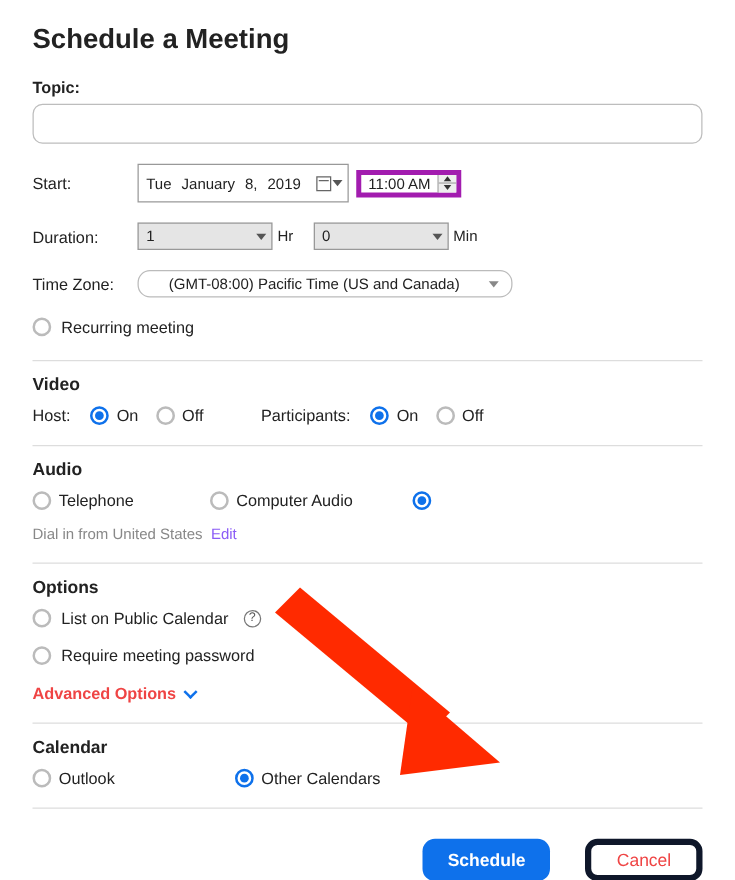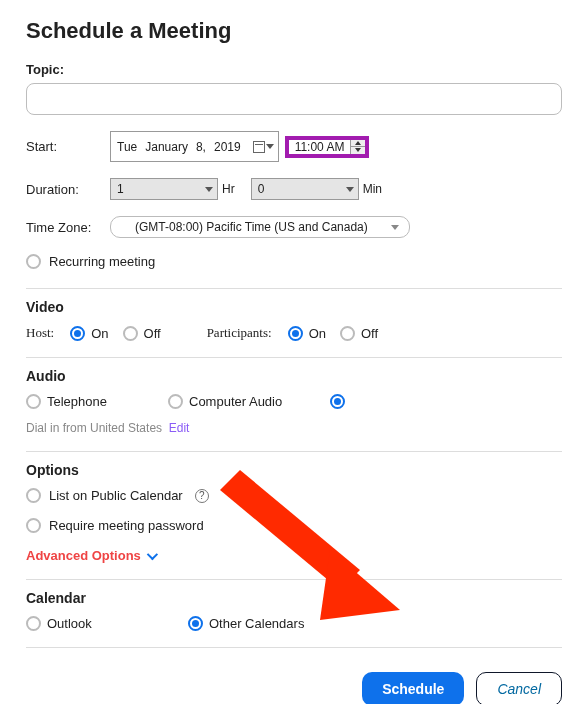--- a/index.html
+++ b/index.html
@@ -159,21 +159,20 @@
   }
   .radio-row {
     display:flex;
     align-items:center;
     gap:14px;
     flex-wrap:wrap;
   }
   .inline-label {
     font-size:13px;
     margin-right: 2px;
-    font-family: Liberation Serif, serif;
   }
   .check {
     display:inline-flex;
     align-items:center;
     gap:8px;
     cursor:pointer;
   }
   .check .c {
     width:15px;height:15px;
     border:2px solid #bbb;
@@ -211,43 +210,42 @@
   }
   .chev {
     width:8px;height:8px;
     border-right:2px solid #0e71eb;
     border-bottom:2px solid #0e71eb;
     transform: rotate(45deg) translateY(-2px);
   }
   .footer {
     display:flex;
     justify-content:flex-end;
-    gap:12px;
+    gap:28px;
     margin-top:24px;
   }
   .btn {
     height:34px;
     padding: 0 20px;
     border-radius:10px;
     font-size:14px;
     cursor:pointer;
     display:inline-flex;
     align-items:center;
   }
   .btn.primary {
     background:#0e71eb;
     color:#fff;
     border:none;
     font-weight:600;
   }
   .btn.secondary {
     background:#fff;
-    color:#0369a1;
-    border:1px solid #0f172a;
-    font-style:italic;
+    color:#ef4444;
+    border:5px solid #0f172a;
   }
   .arrow-annot {
     position:absolute;
     pointer-events:none;
   }
 </style>
 </head>
 <body>
 
 <div class="wrap" style="position:relative;">

